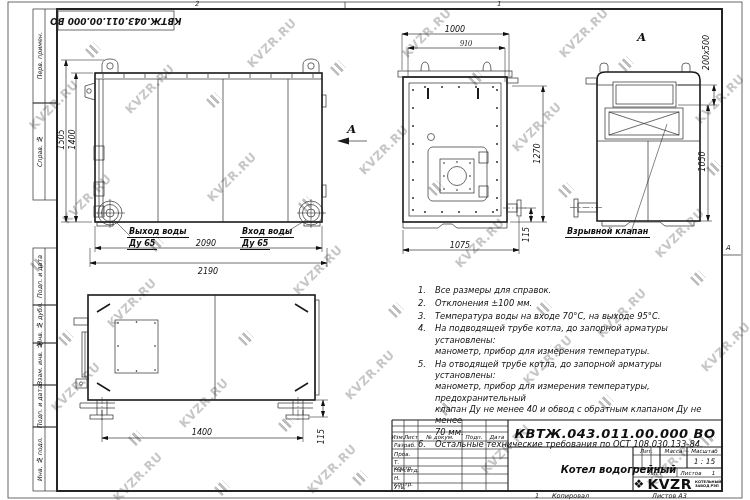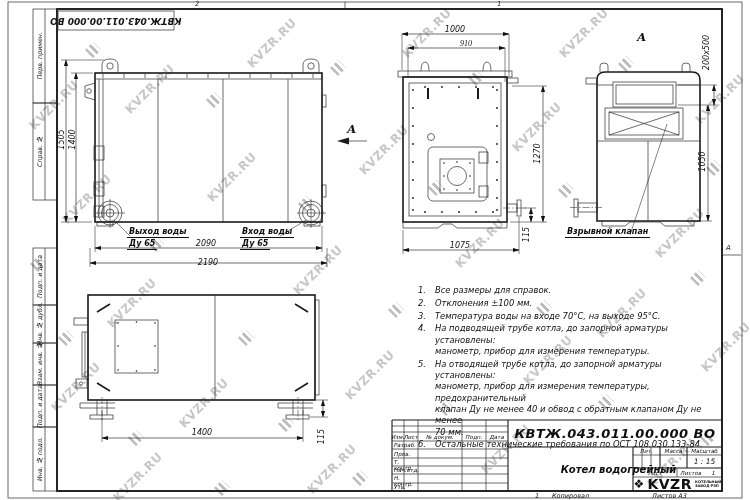--- a/index.html
+++ b/index.html
@@ -411,21 +411,21 @@
   <div class="strip" style="left:33px;top:385px;width:12px;height:42px;">
       <span>Подп. и дата</span>
     </div>
   <div class="strip" style="left:33px;top:427px;width:12px;height:64px;">
       <span>Инв. № подл.</span>
     </div>
 
   <div class="d v" style="left:44px;top:135px;width:34px;">1505</div>
   <div class="d v" style="left:55px;top:135px;width:34px;">1400</div>
   <div class="d" style="left:186px;top:239px;width:40px;">2090</div>
-  <div class="d" style="left:188px;top:258px;width:40px;">2190</div>
+  <div class="d" style="left:188px;top:267px;width:40px;">2190</div>
   <div class="d" style="left:127px;top:227px;font-weight:600;"><span class="ul">Выход воды</span></div>
   <div class="d" style="left:127px;top:239px;font-weight:600;"><span class="ul">Ду 65</span></div>
   <div class="d" style="left:240px;top:227px;font-weight:600;"><span class="ul">Вход воды</span></div>
   <div class="d" style="left:240px;top:239px;font-weight:600;"><span class="ul">Ду 65</span></div>
   <div class="viewletter" style="left:347px;top:122px;">А</div>
 
   <div class="d" style="left:435px;top:25px;width:40px;font-style:italic;">1000</div>
   <div class="d" style="left:446px;top:39px;width:40px;font-family:Liberation Serif, serif;">910</div>
   <div class="d v" style="left:520px;top:149px;width:34px;">1270</div>
   <div class="d v" style="left:509px;top:230px;width:34px;">115</div>

